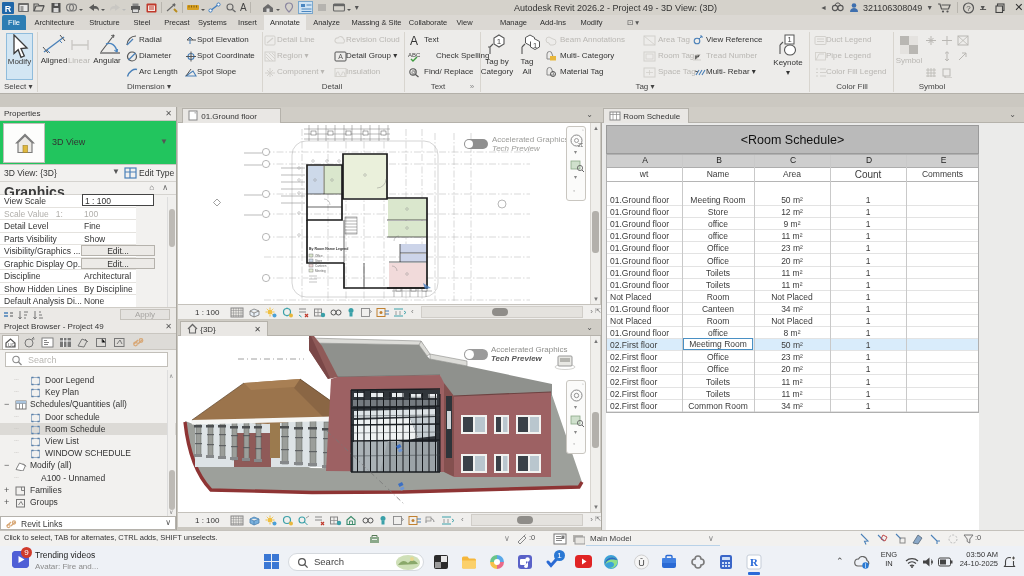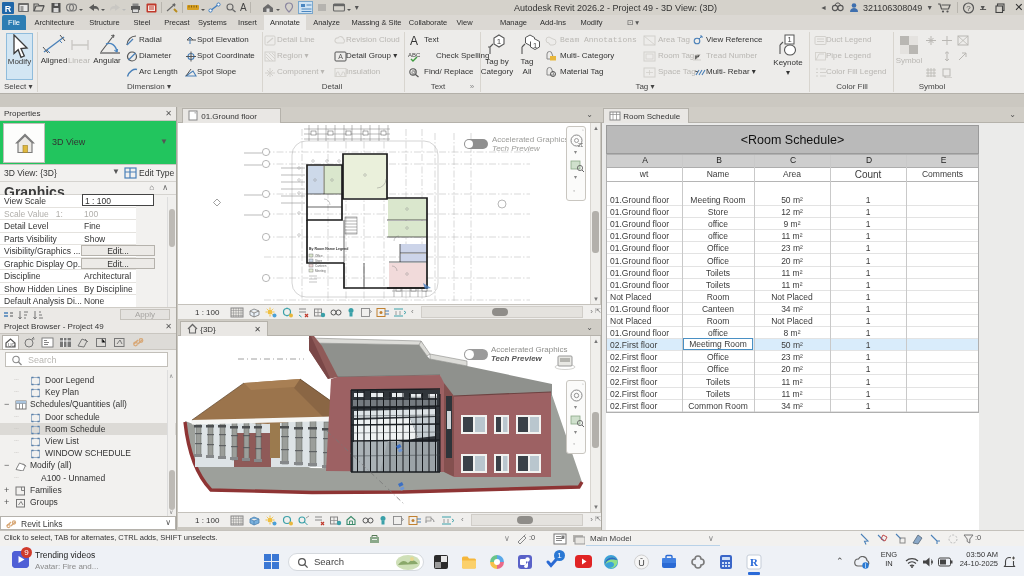--- a/index.html
+++ b/index.html
@@ -295,21 +295,21 @@
  <svg class="abs" style="left:518px;top:3px;" width="26" height="24">
       <path d="M4 14 v7 M4 14 l3-3" stroke="#555" stroke-width="1.1" fill="none"></path>
       <path d="M12 2 l4.5 2.5 v5.5 l-4.5 2.5 -4.5-2.5 V4.5 Z" fill="#fff" stroke="#555" stroke-width="1"></path>
       <path d="M17 6 l4.5 2.5 v5.5 L17 16.5 12.5 14 V8.5" fill="#fff" stroke="#555" stroke-width="1"></path>
       <text x="17" y="14.5" font-size="7.5" fill="#444" text-anchor="middle" font-family="Liberation Sans">1</text>
     </svg>
  <div class="rbig" style="left:514px;top:27px;width:26px;">Tag<br>All</div>
  <svg class="abs" style="left:545px;top:5px;" width="13" height="11">
       <path d="M4 2 a3 3 0 0 0 0 6 l1 2 h3 a3 3 0 0 0 0-6 Z" fill="none" stroke="#d2d0cc" stroke-width="1"></path>
     </svg>
- <div class="rsm gray" style="left:560px;top:5px;font-family:Liberation Mono, monospace;">Beam Annotations</div>
+ <div class="rsm gray" style="left:560px;top:5px;">Beam Annotations</div>
  <svg class="abs" style="left:545px;top:21px;" width="13" height="11">
       <path d="M2 3 a2.5 2.5 0 0 1 5 0 l2 5 h-7 Z" fill="none" stroke="#888" stroke-width="1"></path>
       <rect x="5" y="5" width="6" height="4.5" fill="#e8b73c"></rect>
     </svg>
  <div class="rsm" style="left:560px;top:21px;">Multi- Category</div>
  <svg class="abs" style="left:545px;top:37px;" width="13" height="11">
       <path d="M2 3 a2.5 2.5 0 0 1 5 0 l2 5 h-7 Z" fill="none" stroke="#888" stroke-width="1"></path>
       <circle cx="8" cy="7" r="2.5" fill="none" stroke="#555" stroke-width="1"></circle>
     </svg>
  <div class="rsm" style="left:560px;top:37px;">Material Tag</div>

